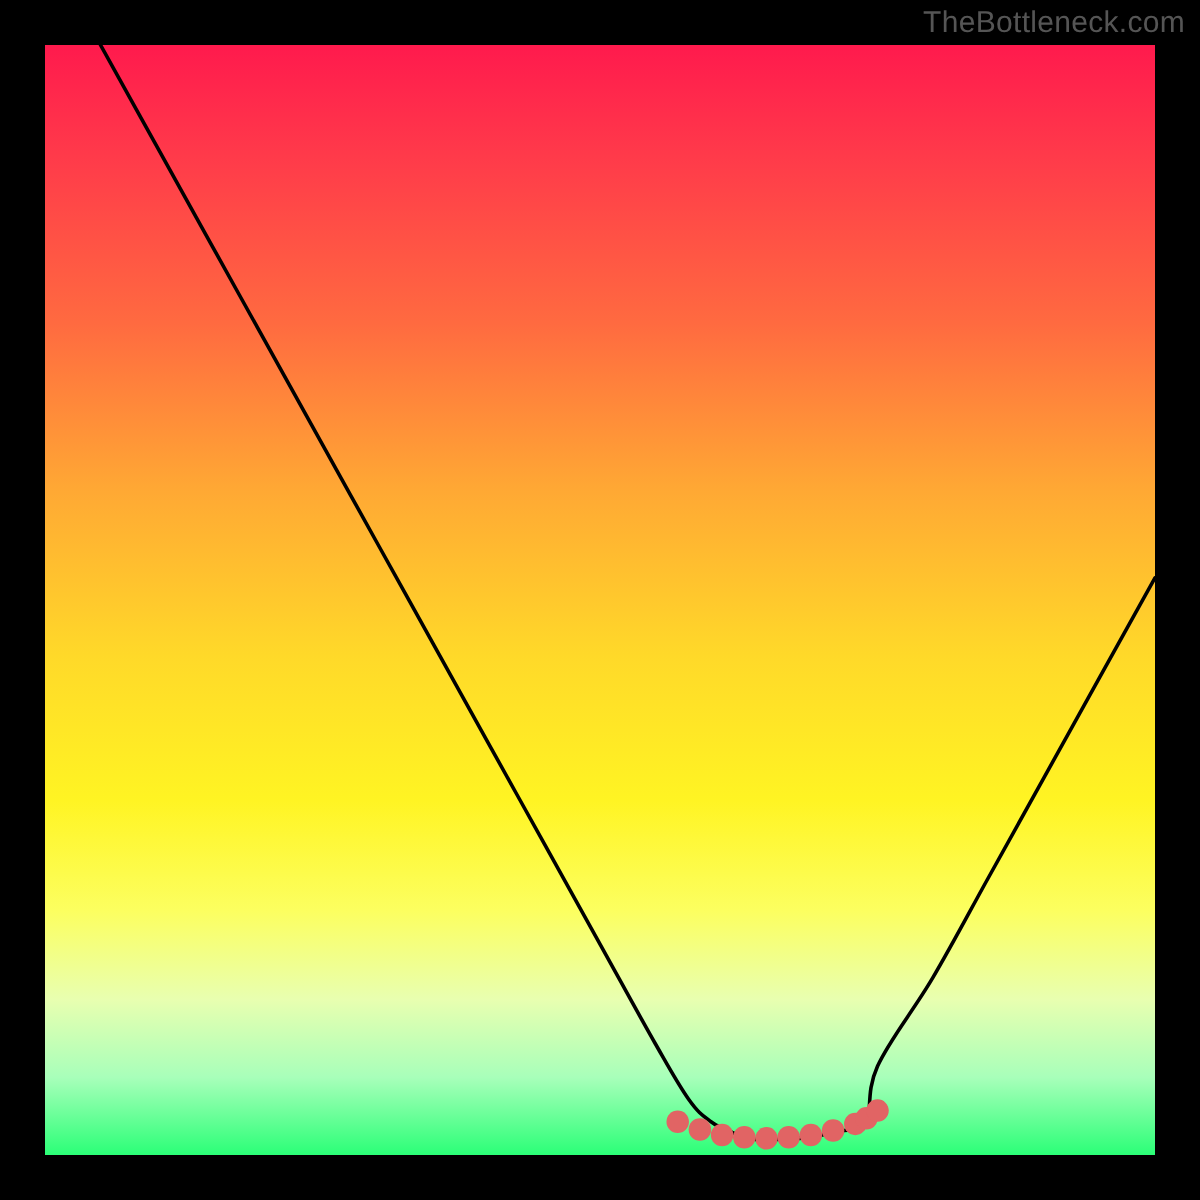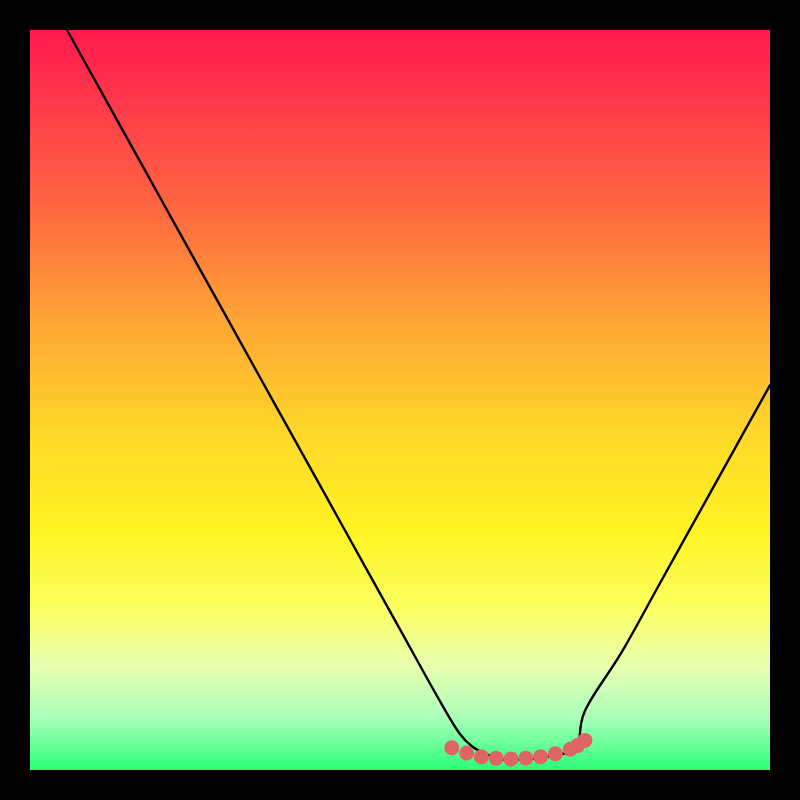--- a/index.html
+++ b/index.html
@@ -52,20 +52,21 @@
     color: #555;
     font-size: 20px;
     letter-spacing: 0.2px;
     user-select: none;
   }
 </style>
 </head>
 <body>
 
 <div class="frame">
+  <div class="attribution">TheBottleneck.com</div>
 
   <div class="plot">
     <svg class="overlay-svg" viewBox="0 0 740 740" preserveAspectRatio="none">
       <path id="curve-path" fill="none" stroke="#000000" stroke-width="2.4" stroke-linecap="round" d="M 37 0 C 43.66 11.988000000000003, 60.68 42.62400000000002, 74 66.60000000000002 C 87.32 90.57600000000002, 97.68 109.22400000000005, 111 133.20000000000005 C 124.32 157.17600000000004, 134.68 175.82400000000007, 148 199.80000000000007 C 161.32 223.77600000000007, 171.68 242.424, 185 266.4 C 198.32 290.376, 208.68 309.02399999999994, 222 332.99999999999994 C 235.32 356.97599999999994, 245.68 375.62399999999997, 259 399.59999999999997 C 272.32 423.57599999999996, 282.68 442.224, 296 466.2 C 309.32 490.176, 319.68 508.82399999999996, 333 532.8 C 346.32 556.776, 356.68 575.424, 370 599.4 C 383.32 623.376, 396.34400000000005 647.352, 407.00000000000006 666 C 417.65600000000006 684.648, 422.54 693.676, 429.2 703 C 435.85999999999996 712.324, 438.67199999999997 713.804, 444 717.8 C 449.32800000000003 721.7959999999999, 453.472 723.0688, 458.8 725.2 C 464.12800000000004 727.3312000000001, 468.272 728.8408, 473.6 729.64 C 478.92800000000005 730.4392, 483.072 729.7732, 488.40000000000003 729.64 C 493.72800000000007 729.5068, 497.87200000000007 729.4327999999999, 503.20000000000005 728.9 C 508.528 728.3672, 512.672 727.6124, 518 726.68 C 523.328 725.7475999999999, 527.472 725.052, 532.8 723.72 C 538.1279999999999 722.388, 543.604 727.0056, 547.6 719.28 C 551.596 711.5544, 547.008 698.3824, 555 680.8 C 562.992 663.2176, 578.68 644.244, 592 621.6 C 605.32 598.956, 615.68 578.976, 629 555 C 642.32 531.024, 652.68 512.376, 666 488.4 C 679.32 464.424, 689.68 445.776, 703 421.8 C 716.32 397.824, 733.34 367.188, 740 355.2"></path>
       <g id="dot-layer">
           <circle cx="421.79999999999995" cy="717.8" r="7.5" fill="#e16464"></circle>
           <circle cx="436.59999999999997" cy="722.98" r="7.5" fill="#e16464"></circle>
           <circle cx="451.4" cy="726.68" r="7.5" fill="#e16464"></circle>
           <circle cx="466.2" cy="728.16" r="7.5" fill="#e16464"></circle>
           <circle cx="481" cy="728.9" r="7.5" fill="#e16464"></circle>

